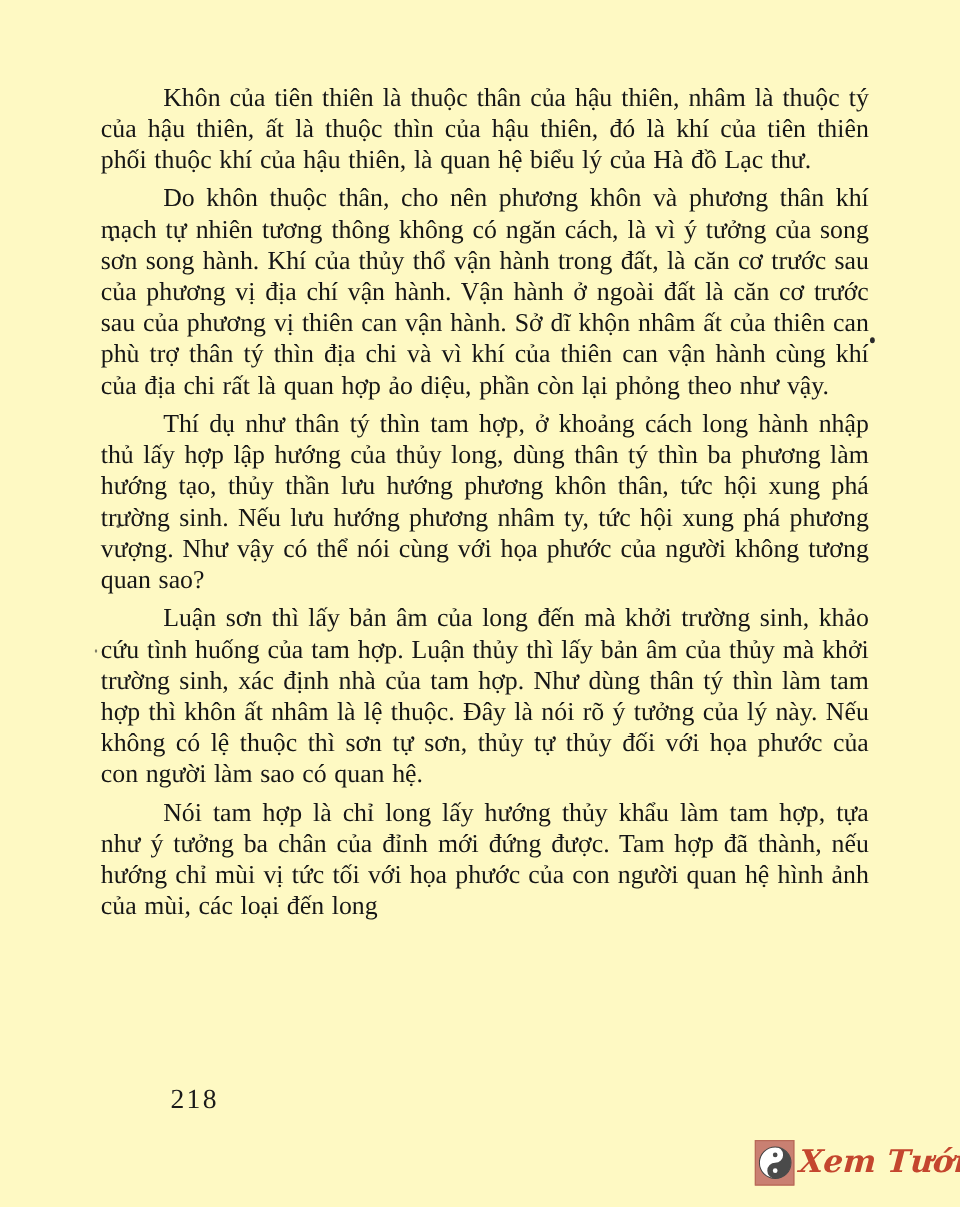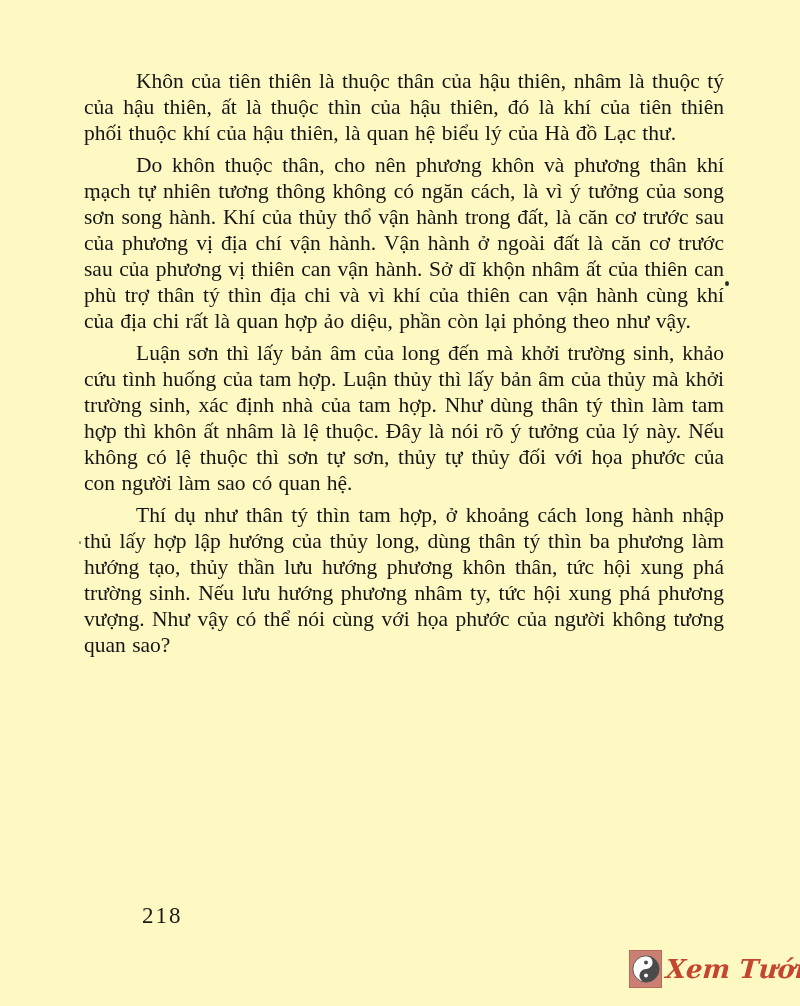--- a/index.html
+++ b/index.html
@@ -83,22 +83,23 @@
   .speck-d { left: 79px;  top: 541px; width: 2px; height: 3px; opacity: .6; }
 </style>
 </head>
 <body>
 
 <div class="scan-page">
 
   <div class="page-text">
     <p class="para">Khôn của tiên thiên là thuộc thân của hậu thiên, nhâm là thuộc tý của hậu thiên, ất là thuộc thìn của hậu thiên, đó là khí của tiên thiên phối thuộc khí của hậu thiên, là quan hệ biểu lý của Hà đồ Lạc thư.</p>
     <p class="para">Do khôn thuộc thân, cho nên phương khôn và phương thân khí mạch tự nhiên tương thông không có ngăn cách, là vì ý tưởng của song sơn song hành. Khí của thủy thổ vận hành trong đất, là căn cơ trước sau của phương vị địa chí vận hành. Vận hành ở ngoài đất là căn cơ trước sau của phương vị thiên can vận hành. Sở dĩ khộn nhâm ất của thiên can phù trợ thân tý thìn địa chi và vì khí của thiên can vận hành cùng khí của địa chi rất là quan hợp ảo diệu, phần còn lại phỏng theo như vậy.</p>
+    <p class="para">Thí dụ như thân tý thìn tam hợp, ở khoảng cách long hành nhập thủ lấy hợp lập hướng của thủy long, dùng thân tý thìn ba phương làm hướng tạo, thủy thần lưu hướng phương khôn thân, tức hội xung phá trường sinh. Nếu lưu hướng phương nhâm ty, tức hội xung phá phương vượng. Như vậy có thể nói cùng với họa phước của người không tương quan sao?</p>
     <p class="para">Luận sơn thì lấy bản âm của long đến mà khởi trường sinh, khảo cứu tình huống của tam hợp. Luận thủy thì lấy bản âm của thủy mà khởi trường sinh, xác định nhà của tam hợp. Như dùng thân tý thìn làm tam hợp thì khôn ất nhâm là lệ thuộc. Đây là nói rõ ý tưởng của lý này. Nếu không có lệ thuộc thì sơn tự sơn, thủy tự thủy đối với họa phước của con người làm sao có quan hệ.</p>
-    <p class="para">Thí dụ như thân tý thìn tam hợp, ở khoảng cách long hành nhập thủ lấy hợp lập hướng của thủy long, dùng thân tý thìn ba phương làm hướng tạo, thủy thần lưu hướng phương khôn thân, tức hội xung phá trường sinh. Nếu lưu hướng phương nhâm ty, tức hội xung phá phương vượng. Như vậy có thể nói cùng với họa phước của người không tương quan sao?</p>
+    <p class="para">Nói tam hợp là chỉ long lấy hướng thủy khẩu làm tam hợp, tựa như ý tưởng ba chân của đỉnh mới đứng được. Tam hợp đã thành, nếu hướng chỉ mùi vị tức tối với họa phước của con người quan hệ hình ảnh của mùi, các loại đến long</p>
   </div>
 
   <div class="page-number">218</div>
 
   <div class="speck speck-a"></div>
   <div class="speck speck-b"></div>
   <div class="speck speck-c"></div>
   <div class="speck speck-d"></div>
 
   <a class="watermark" href="#">

